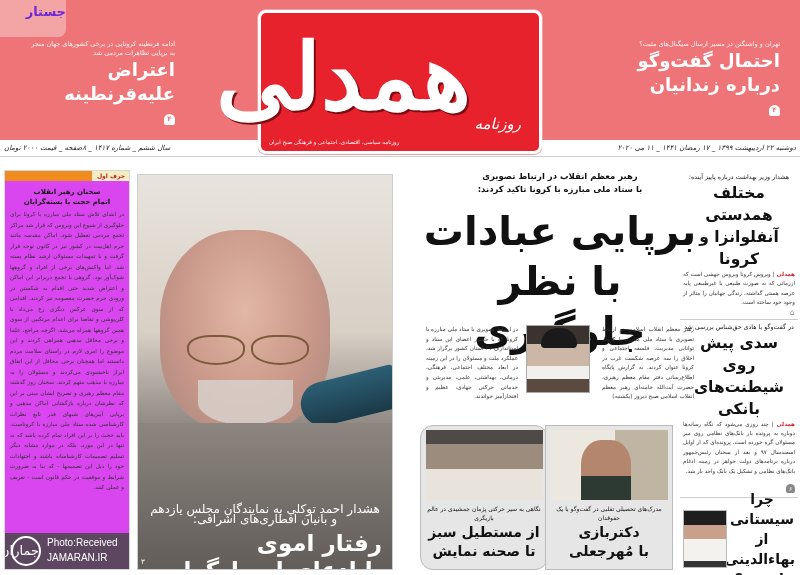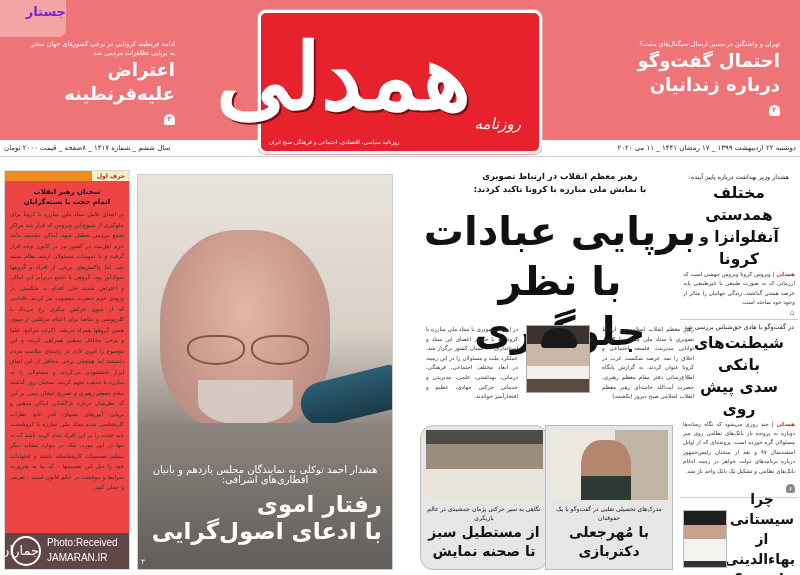--- a/index.html
+++ b/index.html
@@ -15,47 +15,47 @@
 
   .teaser { position: absolute; top: 40px; color: #fff; text-align: right; }
   .teaser .kicker { font-size: 6.5px; line-height: 9px; opacity: .95; }
   .teaser .headline { font-size: 18px; font-weight: bold; line-height: 24px; }
   .teaser .page-badge { display: inline-block; width: 11px; height: 11px; background: #fff; color: #ef7478; border-radius: 50% 50% 2px 2px; font-size: 7px; text-align: center; line-height: 11px; font-weight: bold; margin-top: 4px; }
   .teaser-left { left: 30px; width: 145px; }
   .teaser-right { right: 20px; width: 160px; }
 
   .jostar { position: absolute; left: 0; top: 0; width: 66px; height: 37px; background: #f3a5a6; color: #6d28d9; font-size: 13px; font-weight: bold; text-align: right; line-height: 24px; border-radius: 0 0 8px 0; }
 
-  .dateline { position: absolute; top: 140px; height: 16px; font-size: 7px; line-height: 16px; color: #222; background: #fff; }
+  .dateline { position: absolute; top: 140px; height: 16px; font-size: 7px; line-height: 16px; color: #222; background: #fff; font-style: italic; }
   .dateline-left { left: 0; width: 258px; padding-left: 4px; text-align: left; direction: rtl; }
   .dateline-right { right: 0; width: 258px; padding-right: 4px; text-align: right; }
   .rule { position: absolute; left: 0; top: 156px; width: 800px; height: 1px; background: #cfcfcf; }
 
   
-  .editorial { position: absolute; left: 4px; top: 170px; width: 126px; height: 400px; border: 1px solid #d8d8d8; background: #ef4444; overflow: hidden; }
+  .editorial { position: absolute; left: 4px; top: 170px; width: 126px; height: 400px; border: 1px solid #d8d8d8; background: #d946ef; overflow: hidden; }
   .editorial .bar { height: 10px; background: linear-gradient(to left, #f3eec2 0 30%, #ef8b1f 30% 100%); position: relative; }
   .editorial .bar span { position: absolute; right: 4px; top: 0; font-size: 6px; color: #c41c1c; font-weight: bold; line-height: 10px; }
   .editorial h4 { font-size: 7px; text-align: center; margin-top: 6px; line-height: 10px; }
   .editorial .body { font-size: 5.7px; line-height: 10.5px; color: #333; text-align: justify; padding: 2px 5px; }
   .watermark { position: absolute; left: 0; bottom: 0; width: 130px; height: 36px; background: rgba(70,70,70,.85); color: #fff; }
   .watermark .circle { position: absolute; left: 6px; top: 3px; width: 30px; height: 30px; border: 2px solid #fff; border-radius: 50%; font-size: 13px; text-align: center; line-height: 26px; }
   .watermark .l1 { position: absolute; left: 42px; top: 4px; font-size: 10px; direction: ltr; font-family: "Liberation Sans", sans-serif; }
   .watermark .l2 { position: absolute; left: 42px; top: 19px; font-size: 10px; direction: ltr; font-family: "Liberation Sans", sans-serif; }
 
   
   .photo-story { position: absolute; left: 137px; top: 174px; width: 256px; height: 396px; border: 1px solid #ccc; overflow: hidden;
     background: linear-gradient(to bottom, #e8e4dd 0%, #d8cfc5 40%, #8e8882 64%, #6f6a66 100%); }
   .photo-face { position: absolute; left: 22px; top: 55px; width: 170px; height: 200px; border-radius: 45% 45% 40% 40%; background: radial-gradient(ellipse at 50% 40%, #e2b7a4 0%, #c9988a 55%, #a8887c 100%); }
   .photo-beard { position: absolute; left: 60px; top: 205px; width: 95px; height: 45px; border-radius: 0 0 50% 50%; background: #d9d5cf; opacity: .8; }
   .photo-glasses { position: absolute; left: 45px; top: 160px; width: 130px; height: 34px; }
   .photo-glasses i { position: absolute; top: 0; width: 58px; height: 30px; border: 2px solid #7a5a3a; border-radius: 40% 40% 50% 50%; }
   .photo-mic { position: absolute; right: -8px; top: 200px; width: 100px; height: 44px; background: linear-gradient(#2d5f75, #1b3a48); border-radius: 22px 6px 6px 22px; transform: rotate(-14deg); }
   .photo-podium { position: absolute; left: 0; top: 248px; width: 256px; height: 150px; background: linear-gradient(#8c8580, #615c58); }
   .photo-caption { position: absolute; left: 10px; right: 10px; top: 290px; text-align: center; color: #fff; }
-  .photo-caption .kicker { font-size: 10px; line-height: 10px; }
+  .photo-caption .kicker { font-size: 12px; line-height: 10px; margin-top: 39px; }
   .photo-caption .headline { font-size: 23px; font-weight: bold; line-height: 27px; margin-top: 6px; text-align: right; }
   .photo-story .page-no { position: absolute; left: 3px; bottom: 3px; color: #fff; font-size: 7px; }
 
   
   .lead { position: absolute; left: 422px; top: 170px; width: 276px; height: 250px; }
   .lead .kicker { text-align: center; font-size: 8.5px; font-weight: bold; line-height: 13px; }
   .lead .headline { text-align: center; font-size: 40px; font-weight: bold; line-height: 50px; margin-top: 10px; letter-spacing: -1px; }
   .lead .cols { position: absolute; top: 155px; left: 4px; right: 4px; height: 90px; }
   .lead .col { position: absolute; top: 0; width: 92px; font-size: 5.6px; line-height: 9.6px; color: #333; text-align: justify; }
   .lead .col-right { right: 0; }
@@ -146,21 +146,21 @@
   <div class="photo-caption">
     <div class="kicker">هشدار احمد توکلی به نمایندگان مجلس یازدهم و بانیان افطاری‌های اشرافی:</div>
     <div class="headline">رفتار اموی</div>
     <div class="headline" style="margin-top:0">با ادعای اصول‌گرایی</div>
   </div>
   <div class="page-no">۳</div>
 </div>
 
 <div class="lead">
   <div class="kicker">رهبر معظم انقلاب در ارتباط تصویری</div>
-  <div class="kicker">با نمایش ملی مبارزه با کرونا تاکید کردند:</div>
+  <div class="kicker">با ستاد ملی مبارزه با کرونا تاکید کردند:</div>
   <div class="headline">برپایی عبادات</div>
   <div class="headline" style="margin-top:0">با نظر جلوگیری</div>
   <div class="cols">
     <div class="col col-right">رهبر معظم انقلاب اسلامی در ارتباط تصویری با ستاد ملی مبارزه با کرونا، توانایی مدیریت، فلسفه اجتماعی و اخلاق را سه عرصه شکست غرب در کرونا عنوان کردند. به گزارش پایگاه اطلاع‌رسانی دفتر مقام معظم رهبری، حضرت آیت‌الله خامنه‌ای رهبر معظم انقلاب اسلامی صبح دیروز (یکشنبه)</div>
     <div class="portrait">
       <div class="portrait-turban"></div>
     </div>
     <div class="col col-left">در ارتباط تصویری با ستاد ملی مبارزه با کرونا که با حضور اعضای این ستاد و استانداران ۳۱ استان کشور برگزار شد، عملکرد ملت و مسئولان را در این زمینه در ابعاد مختلف اجتماعی، فرهنگی، درمانی، بهداشتی، علمی، مدیریتی و خدماتی حرکتی جهادی، عظیم و افتخارآمیز خواندند.</div>
   </div>
 </div>
@@ -171,38 +171,38 @@
   <div class="headline">
     <div>از مستطیل سبز</div>
     <div>تا صحنه نمایش</div>
   </div>
 </div>
 
 <div class="card card-b">
   <div class="img"></div>
   <div class="kicker">مدرک‌های تحصیلی تقلبی در گفت‌وگو با یک حقوقدان</div>
   <div class="headline">
+    <div>دکتربازی</div>
     <div>با مُهرجعلی</div>
-    <div>دکتربازی</div>
   </div>
 </div>
 
 <div class="rcol">
   <div class="box">
     <div class="kicker">هشدار وزیر بهداشت درباره پاییز آینده:</div>
     <div class="headline">مختلف همدستی</div>
     <div class="headline">آنفلوانزا و کرونا</div>
     <div class="body"><b>همدلی</b> | <span>ویروس کرونا ویروس جهشی است که ازرمانی که به صورت طبیعی یا غیرطبیعی پایه عرصه هستی گذاشته، زندگی جهانیان را متاثر از وجود خود ساخته است.</span></div>
     <div style="font-size:8px;color:#888">⌂</div>
   </div>
 
   <div class="box">
     <div class="kicker">در گفت‌وگو با هادی حق‌شناس بررسی شد</div>
+    <div class="headline">سدی پیش روی</div>
     <div class="headline">شیطنت‌های بانکی</div>
-    <div class="headline">سدی پیش روی</div>
     <div class="body"><b>همدلی</b> | <span>چند روزی می‌شود که نگاه رسانه‌ها دوباره به پرونده باز بانک‌های نظامی روی میز مسئولان گره خورده است. پرونده‌ای که از اوایل اسفندسال ۹۷ و بعد از سخنان رئیس‌جمهور درباره برنامه‌های دولت جواهر در زمینه ادغام بانک‌های نظامی و تشکیل یک بانک واحد باز شد.</span></div>
     <span class="page-num">۶</span>
   </div>
 
   <div class="box photo-row">
     <div class="headline">چرا سیستانی از بهاءالدینی نام برد؟</div>
     <div class="thumb thumb-cleric"></div>
   </div>
 
 </div>

